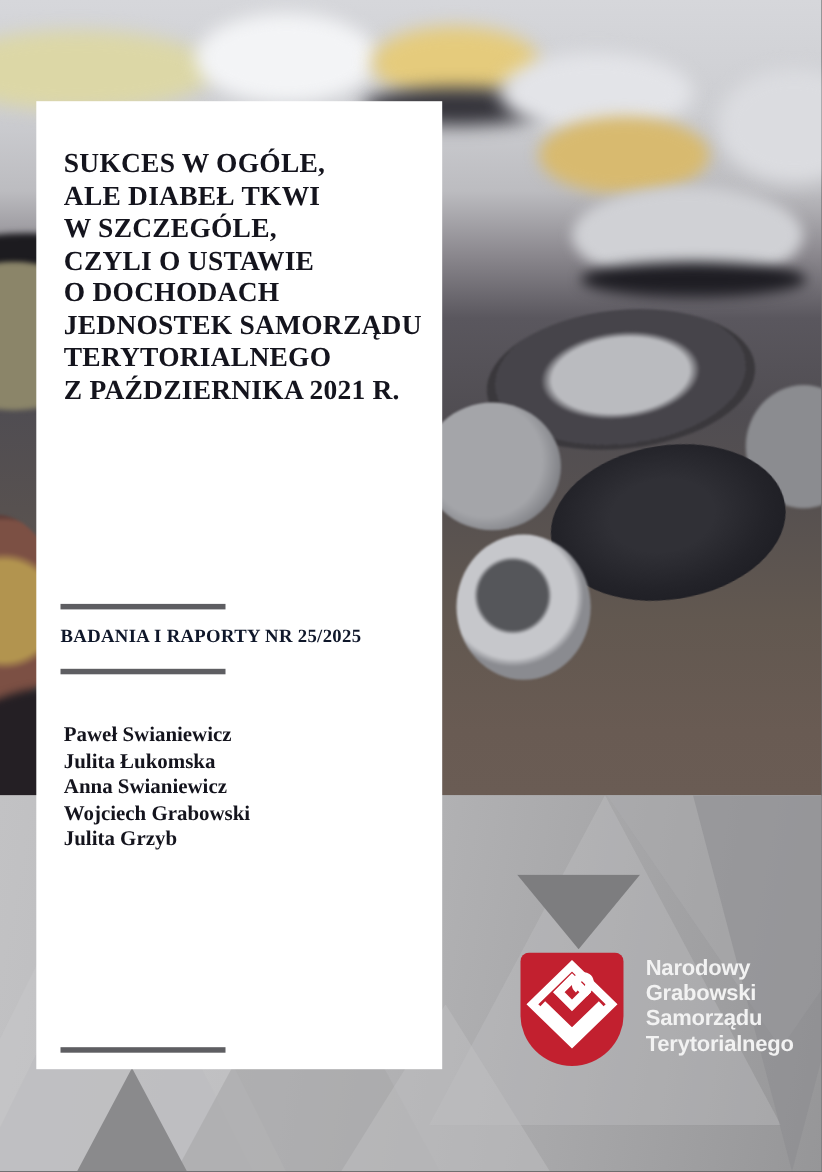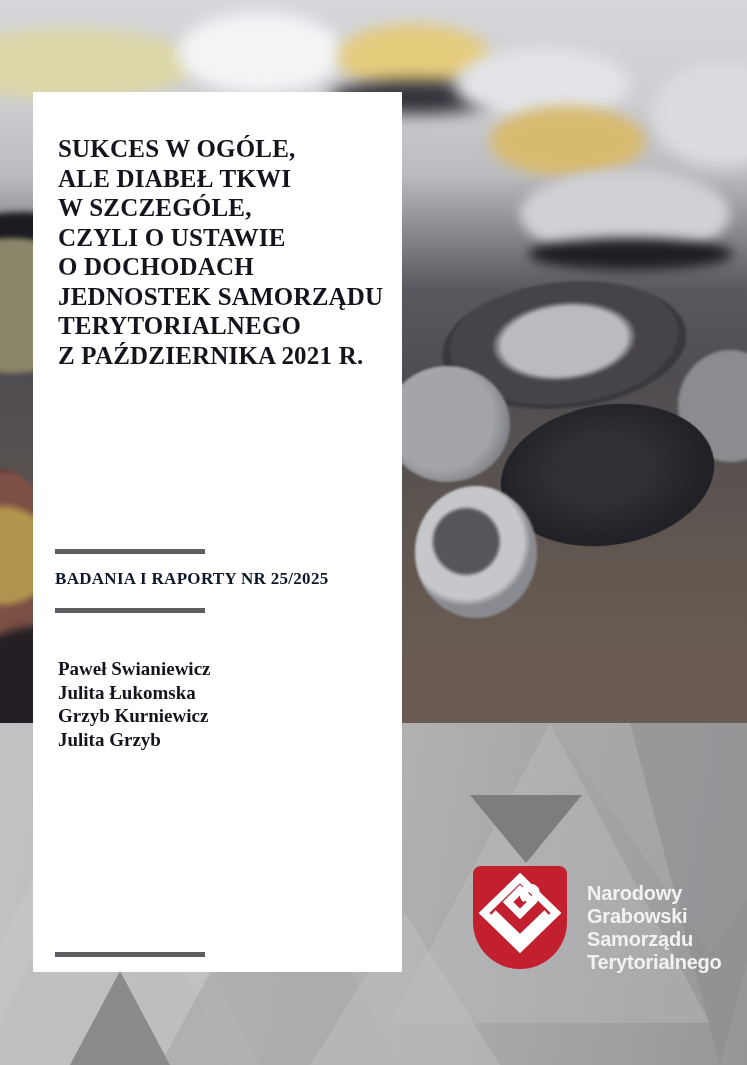--- a/index.html
+++ b/index.html
@@ -27,21 +27,21 @@
   .rule1{top:457px}.rule2{top:516px}.rule3{top:860px}
   .series{position:absolute;left:22px;top:477px;font-weight:bold;font-size:17px;
           color:#0f172a;letter-spacing:.3px;}
   .authors{position:absolute;left:25px;top:550px;font-weight:bold;font-size:19px;
            line-height:23.5px;color:#14141d;margin-top:15px;}
 
   
   .logo-shield{position:absolute;left:473px;top:866px;width:94px;height:103px;}
   .logo-text{position:absolute;left:587px;top:869px;
              font-family:"Liberation Sans",sans-serif;font-weight:bold;font-size:20px;
-             line-height:23px;color:#f2f2f2;letter-spacing:-.2px;margin-top:13px;}
+             line-height:23px;color:#f2f2f2;letter-spacing:-.2px;}
 </style>
 </head>
 <body>
 
 <div class="page">
 
   <div class="photo">
     <div class="coin" style="left:-55px;top:28px;width:250px;height:72px;background:#dcd7a6;filter:blur(8px);"></div>
     <div class="coin" style="left:178px;top:12px;width:165px;height:82px;background:#f3f4f6;filter:blur(8px);"></div>
     <div class="coin" style="left:338px;top:24px;width:152px;height:66px;background:#e5cb7c;filter:blur(8px);"></div>
@@ -86,21 +86,22 @@
       <div>Z PAŹDZIERNIKA 2021 R.</div>
     </div>
 
     <div class="rule rule1"></div>
     <div class="series">BADANIA I RAPORTY NR 25/2025</div>
     <div class="rule rule2"></div>
 
     <div class="authors">
       <div>Paweł Swianiewicz</div>
       <div>Julita Łukomska</div>
-      <div>Grzyb Kurniewicz</div>
+      <div>Anna Swianiewicz</div>
+      <div>Wojciech Grabowski</div>
       <div>Julita Grzyb</div>
     </div>
 
     <div class="rule rule3"></div>
   </div>
 
   <svg class="logo-shield" viewBox="0 0 94 103" xmlns="http://www.w3.org/2000/svg">
     <path d="M8,0 h78 a8,8 0 0 1 8,8 v48 a47,47 0 0 1 -94,0 V8 a8,8 0 0 1 8,-8 z" fill="#c2202f"></path>
     <g fill="none" stroke="#ffffff" stroke-width="7.5" stroke-linejoin="miter">
       <path d="M47,12 L83,47 L47,82 L11,47 Z"></path>

